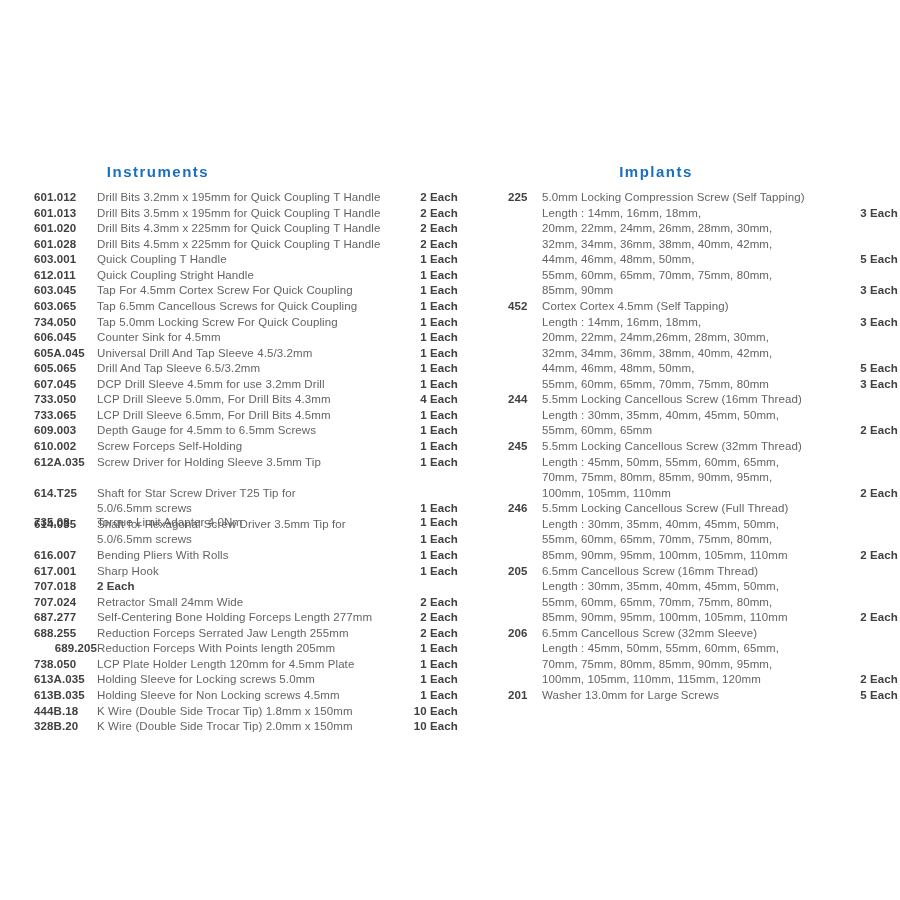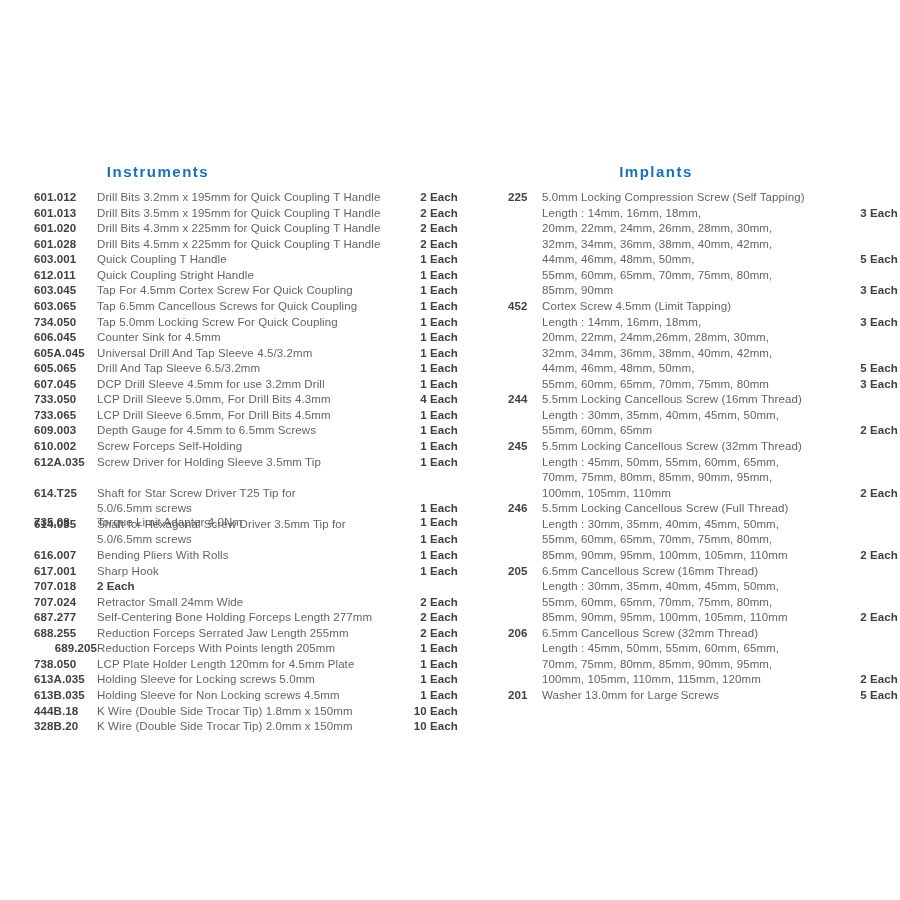--- a/index.html
+++ b/index.html
@@ -277,21 +277,21 @@
         <span class="desc" style="color: rgb(99, 100, 102);">55mm, 60mm, 65mm, 70mm, 75mm, 80mm,</span>
         <span class="qty" style="color: rgb(65, 64, 66);"></span>
       </div>
       <div class="line">
         <span class="code" style="color: rgb(65, 64, 66);"></span>
         <span class="desc" style="color: rgb(99, 100, 102);">85mm, 90mm</span>
         <span class="qty" style="color: rgb(65, 64, 66);">3 Each</span>
       </div>
       <div class="line">
         <span class="code" style="color: rgb(65, 64, 66);">452</span>
-        <span class="desc" style="color: rgb(99, 100, 102);">Cortex Screw 4.5mm (Limit Tapping)</span>
+        <span class="desc" style="color: rgb(99, 100, 102);">Cortex Cortex 4.5mm (Self Tapping)</span>
         <span class="qty" style="color: rgb(65, 64, 66);"></span>
       </div>
       <div class="line">
         <span class="code" style="color: rgb(65, 64, 66);"></span>
         <span class="desc" style="color: rgb(99, 100, 102);">Length : 14mm, 16mm, 18mm,</span>
         <span class="qty" style="color: rgb(65, 64, 66);">3 Each</span>
       </div>
       <div class="line">
         <span class="code" style="color: rgb(65, 64, 66);"></span>
         <span class="desc" style="color: rgb(99, 100, 102);">20mm, 22mm, 24mm,26mm, 28mm, 30mm,</span>
@@ -382,21 +382,21 @@
         <span class="desc" style="color: rgb(99, 100, 102);">55mm, 60mm, 65mm, 70mm, 75mm, 80mm,</span>
         <span class="qty" style="color: rgb(65, 64, 66);"></span>
       </div>
       <div class="line">
         <span class="code" style="color: rgb(65, 64, 66);"></span>
         <span class="desc" style="color: rgb(99, 100, 102);">85mm, 90mm, 95mm, 100mm, 105mm, 110mm</span>
         <span class="qty" style="color: rgb(65, 64, 66);">2 Each</span>
       </div>
       <div class="line">
         <span class="code" style="color: rgb(65, 64, 66);">206</span>
-        <span class="desc" style="color: rgb(99, 100, 102);">6.5mm  Cancellous Screw (32mm Thread)</span>
+        <span class="desc" style="color: rgb(99, 100, 102);">6.5mm  Cancellous Screw (32mm Sleeve)</span>
         <span class="qty" style="color: rgb(65, 64, 66);"></span>
       </div>
       <div class="line">
         <span class="code" style="color: rgb(65, 64, 66);"></span>
         <span class="desc" style="color: rgb(99, 100, 102);">Length : 45mm, 50mm, 55mm, 60mm, 65mm,</span>
         <span class="qty" style="color: rgb(65, 64, 66);"></span>
       </div>
       <div class="line">
         <span class="code" style="color: rgb(65, 64, 66);"></span>
         <span class="desc" style="color: rgb(99, 100, 102);">70mm, 75mm, 80mm, 85mm, 90mm, 95mm,</span>

